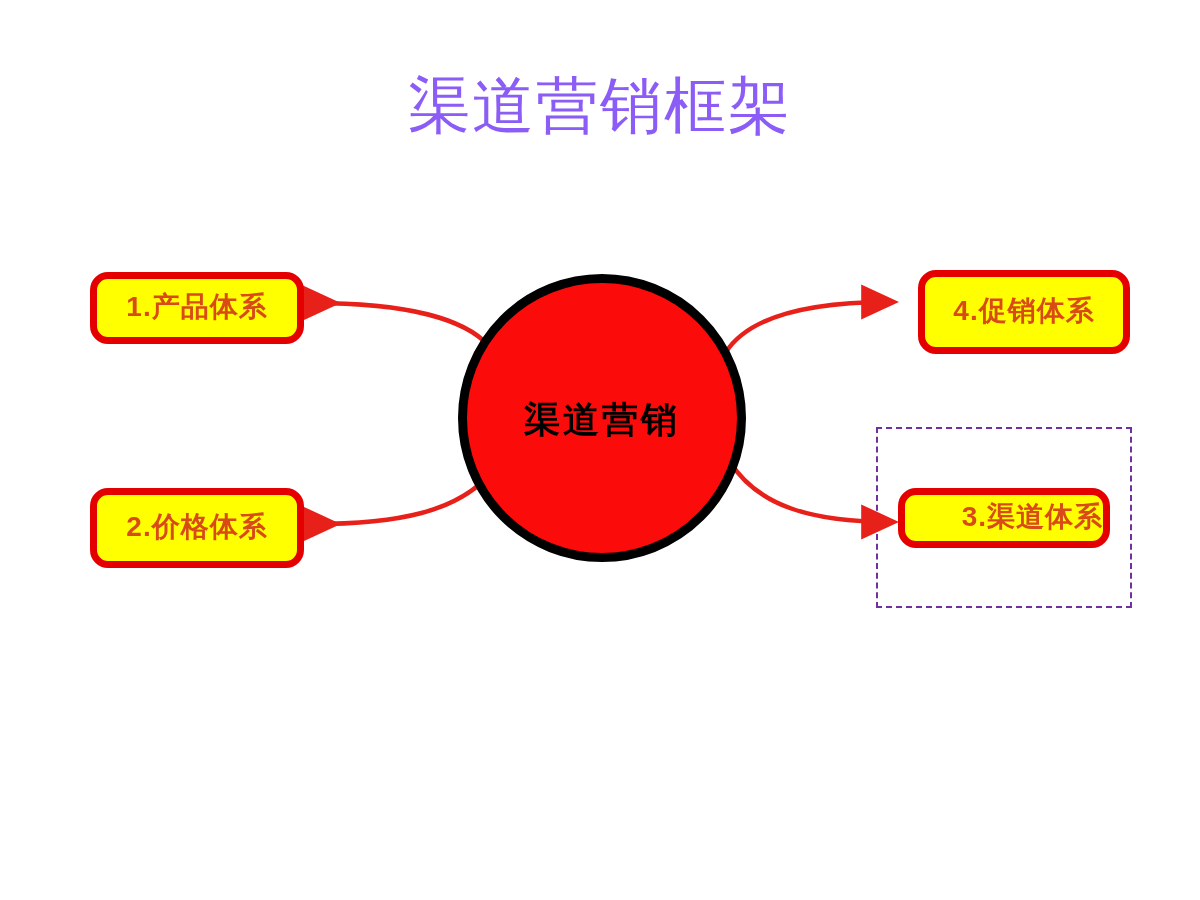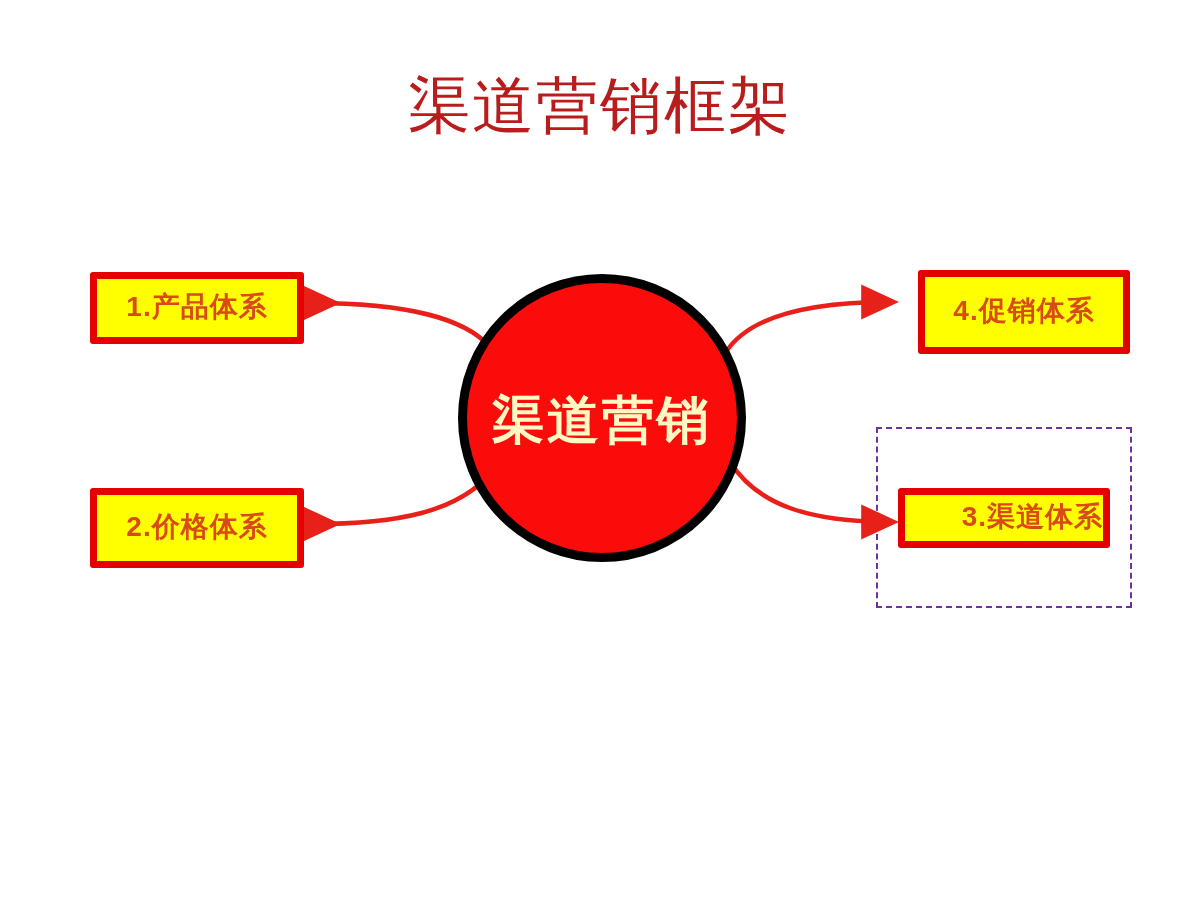--- a/index.html
+++ b/index.html
@@ -24,21 +24,21 @@
   #title {
     position: absolute;
     left: 0;
     top: 68px;
     width: 1200px;
     text-align: center;
     font-family: "DejaVu Serif", "Liberation Serif", serif;
     font-size: 62px;
     line-height: 76px;
     letter-spacing: 2px;
-    color: #b91c1c;
+    color: #8b5cf6;
     font-weight: 400;
     white-space: nowrap;
   }
 
   
   #connectors {
     position: absolute;
     left: 0;
     top: 0;
     width: 1200px;
@@ -68,24 +68,24 @@
     border-radius: 50%;
     background: #fc0b0b;
     border: 9px solid #000000;
     box-sizing: border-box;
     display: flex;
     align-items: center;
     justify-content: center;
     z-index: 4;
   }
   #center-circle .circle-label {
-    font-size: 52px;
+    font-size: 36px;
     line-height: 44px;
     font-weight: 700;
-    color: #fef9c3;
+    color: #000000;
     letter-spacing: 3px;
     white-space: nowrap;
     transform: translateY(2px);
   }
 
   
   #triangle {
     position: absolute;
     left: 444px;
     top: 481px;
@@ -106,21 +106,21 @@
     letter-spacing: 2px;
     white-space: nowrap;
     z-index: 6;
   }
 
   
   .node-box {
     position: absolute;
     background: #ffff00;
     border: 7px solid #e40000;
-    border-radius: 3px;
+    border-radius: 18px;
     box-sizing: border-box;
     display: flex;
     align-items: center;
     justify-content: center;
     z-index: 6;
   }
   .node-box .node-label {
     font-size: 28px;
     line-height: 32px;
     font-weight: 700;

